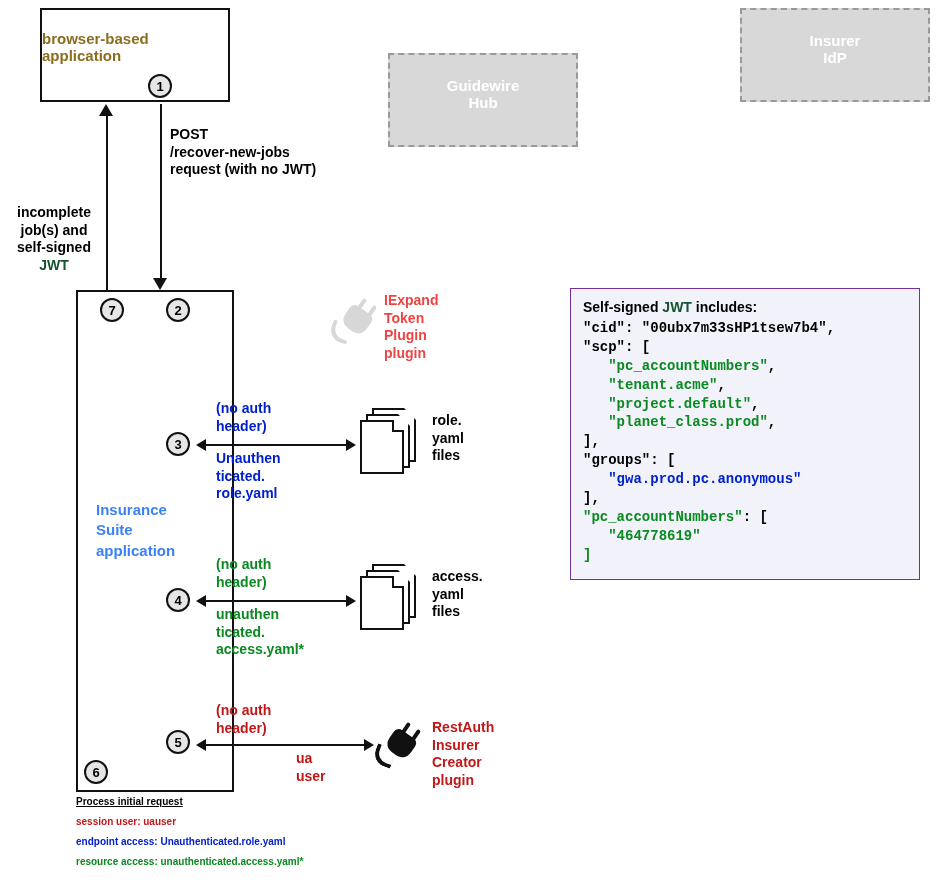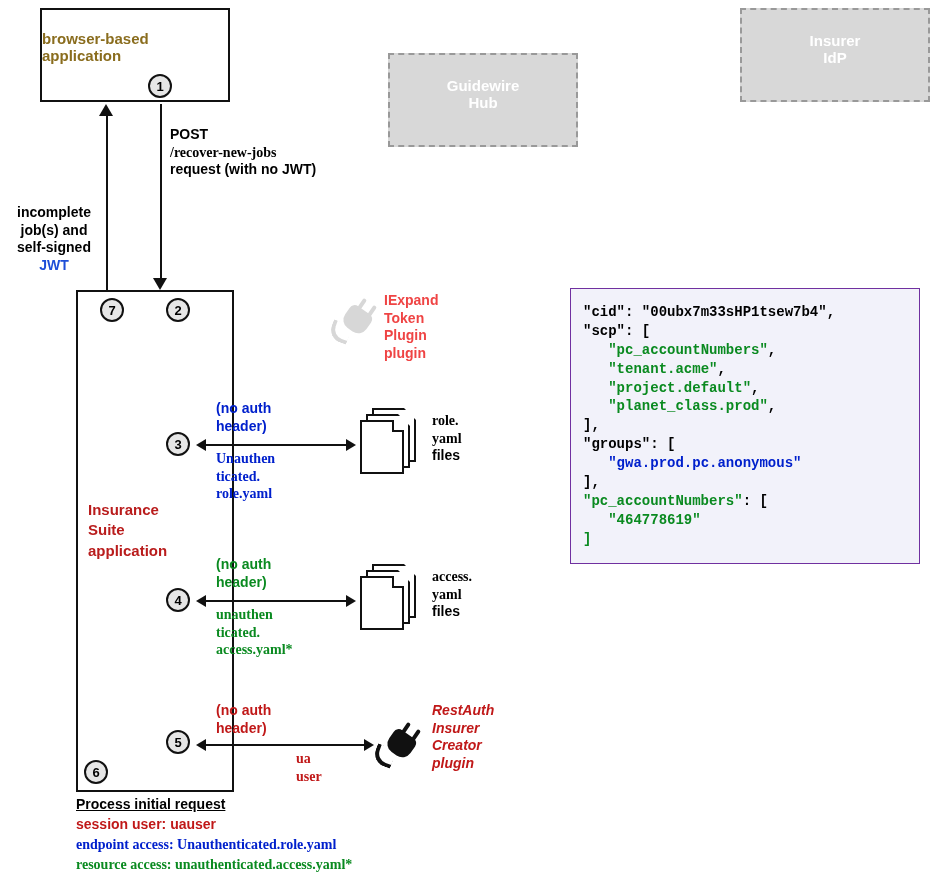--- a/index.html
+++ b/index.html
@@ -6,21 +6,21 @@
   body {
     margin: 0;
     padding: 0;
     font-family: Verdana, Geneva, sans-serif;
     font-size: 13px;
     background: #fff;
     width: 939px;
     height: 887px;
     position: relative;
   }
-  .mono { font-family: Liberation Serif, serif; font-weight: bold; }
+  .mono { font-family: Liberation Sans, sans-serif; font-weight: bold; }
 
   
   .box-browser {
     position: absolute;
     left: 40px; top: 8px;
     width: 190px; height: 94px;
     border: 2px solid #111;
     background: #fff;
     text-align: left;
     padding-top: 20px;
@@ -46,24 +46,24 @@
   
   .box-app {
     position: absolute;
     left: 76px; top: 290px;
     width: 158px; height: 502px;
     border: 2px solid #111;
     background: #fff;
   }
   .app-label {
     position: absolute;
-    left: 88px; top: 500px;
+    left: 96px; top: 500px;
     width: 130px;
     font-weight: bold;
-    color: #b91c1c;
+    color: #3b82f6;
     font-size: 15px;
     line-height: 1.35;
   }
 
   
   .step {
     position: absolute;
     width: 24px; height: 24px;
     border: 2px solid #111;
     border-radius: 50%;
@@ -109,21 +109,21 @@
   .label {
     position: absolute;
     font-weight: bold;
     font-size: 14px;
     line-height: 1.25;
   }
   .blue  { color: #0020cc; }
   .green { color: #0a8a20; }
   .red   { color: #c01818; }
   .gray  { color: #ef4444; }
-  .purple{ color: #1d4ed8; }
+  .purple{ color: #14532d; }
 
   
   .files {
     position: absolute;
     width: 58px; height: 66px;
   }
   .files .pg {
     position: absolute;
     width: 44px; height: 54px;
     background: #fff;
@@ -173,21 +173,21 @@
     transform: rotate(20deg);
   }
   .plug-light .body,
   .plug-light .prong { background: #d7d7d7; }
   .plug-light .cord  { border-color: #d7d7d7; }
   .plug-dark  .body,
   .plug-dark  .prong { background: #111; }
   .plug-dark  .cord  { border-color: #111; }
 
   
-  .proc { position: absolute; left: 76px; font-size: 14px; font-weight: bold; }
+  .proc { position: absolute; left: 76px; font-size: 10px; font-weight: bold; }
   .underline { text-decoration: underline; }
 
   
   .jwt-box {
     position: absolute;
     left: 570px; top: 288px;
     width: 350px;
     border: 1.5px solid #7030a0;
     background: #f2f2fa;
     padding: 10px 12px 14px 12px;
@@ -316,33 +316,36 @@
 <div class="label red mono" style="left:296px; top:750px;">
   <span>ua</span><br>
   <span>user</span>
 </div>
 <div class="plug plug-dark" style="left:374px; top:720px;">
   <div class="body"></div>
   <div class="prong" style="left:30px; top:2px;"></div>
   <div class="prong" style="left:40px; top:9px;"></div>
   <div class="cord" style="left:0px; top:26px;"></div>
 </div>
-<div class="label red" style="left:432px; top:702px;font-style:italic;">
+<div class="label red" style="left:432px; top:719px;">
   <span>RestAuth</span><br>
   <span>Insurer</span><br>
   <span>Creator</span><br>
   <span>plugin</span>
 </div>
 
 <div class="proc underline" style="top:796px;"><span>Process initial request</span></div>
 <div class="proc red" style="top:816px;"><span>session user: uauser</span></div>
 <div class="proc blue" style="top:836px;"><span class="mono">endpoint access: Unauthenticated.role.yaml</span></div>
 <div class="proc green" style="top:856px;"><span class="mono">resource access: unauthenticated.access.yaml*</span></div>
 
 <div class="jwt-box">
+  <div class="title">
+    <span>Self-signed </span><span class="purple">JWT</span><span> includes:</span>
+  </div>
 <pre><span>"cid"</span>: <span>"00ubx7m33sHP1tsew7b4"</span>,
 <span>"scp"</span>: [
    <span class="green">"pc_accountNumbers"</span>,
    <span class="green">"tenant.acme"</span>,
    <span class="green">"project.default"</span>,
    <span class="green">"planet_class.prod"</span>,
 ],
 <span>"groups"</span>: [
    <span class="blue">"gwa.prod.pc.anonymous"</span>
 ],

